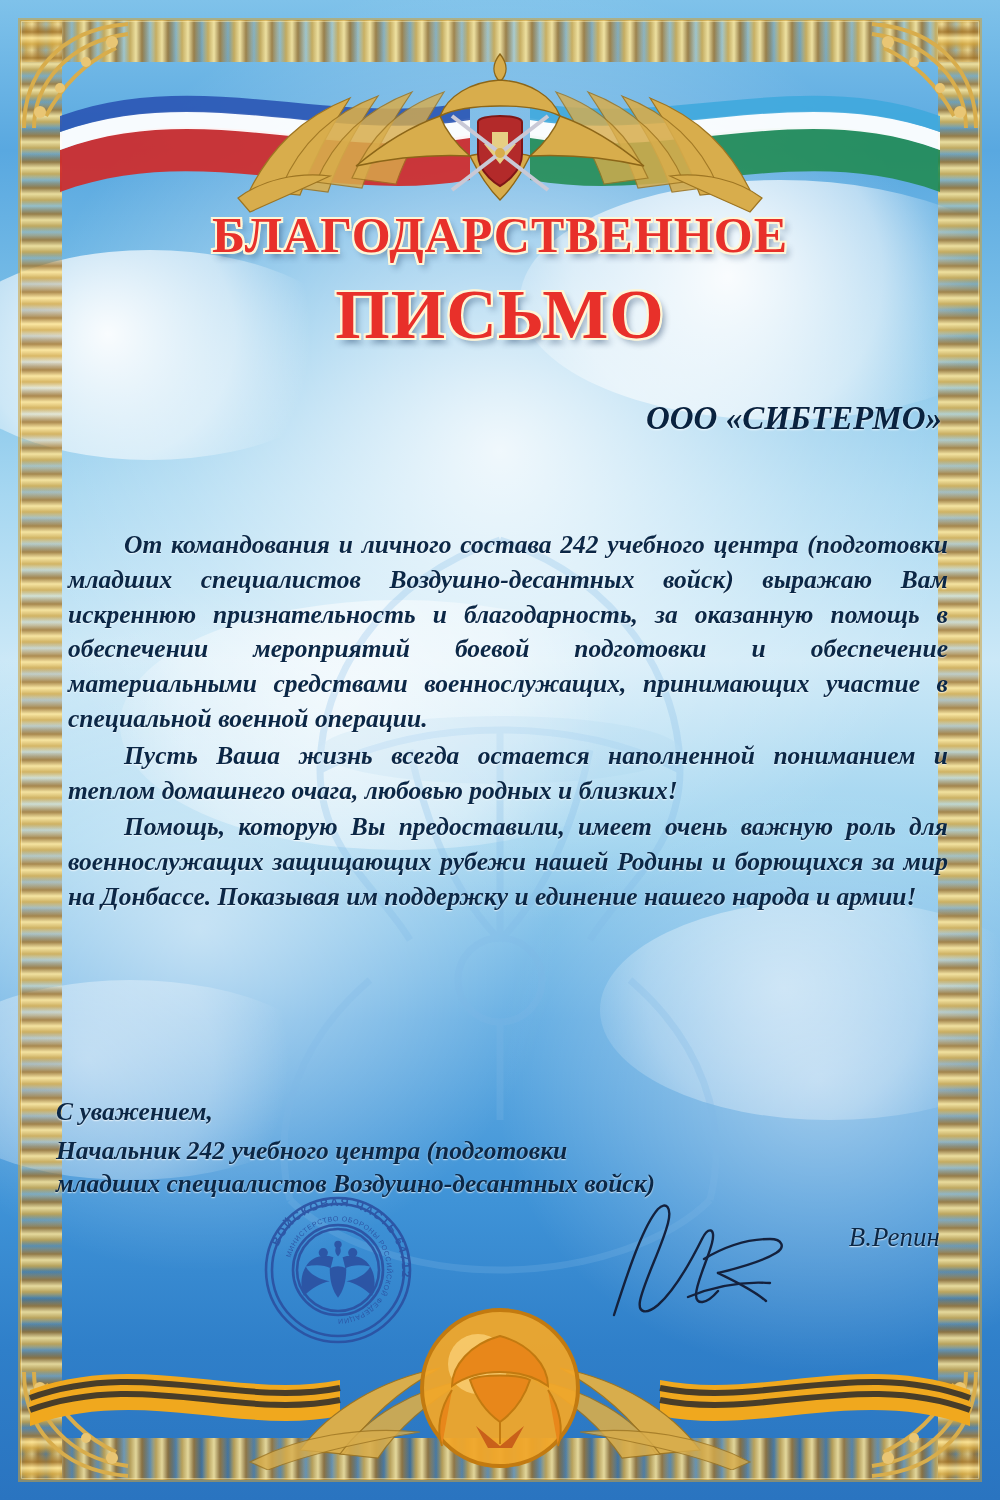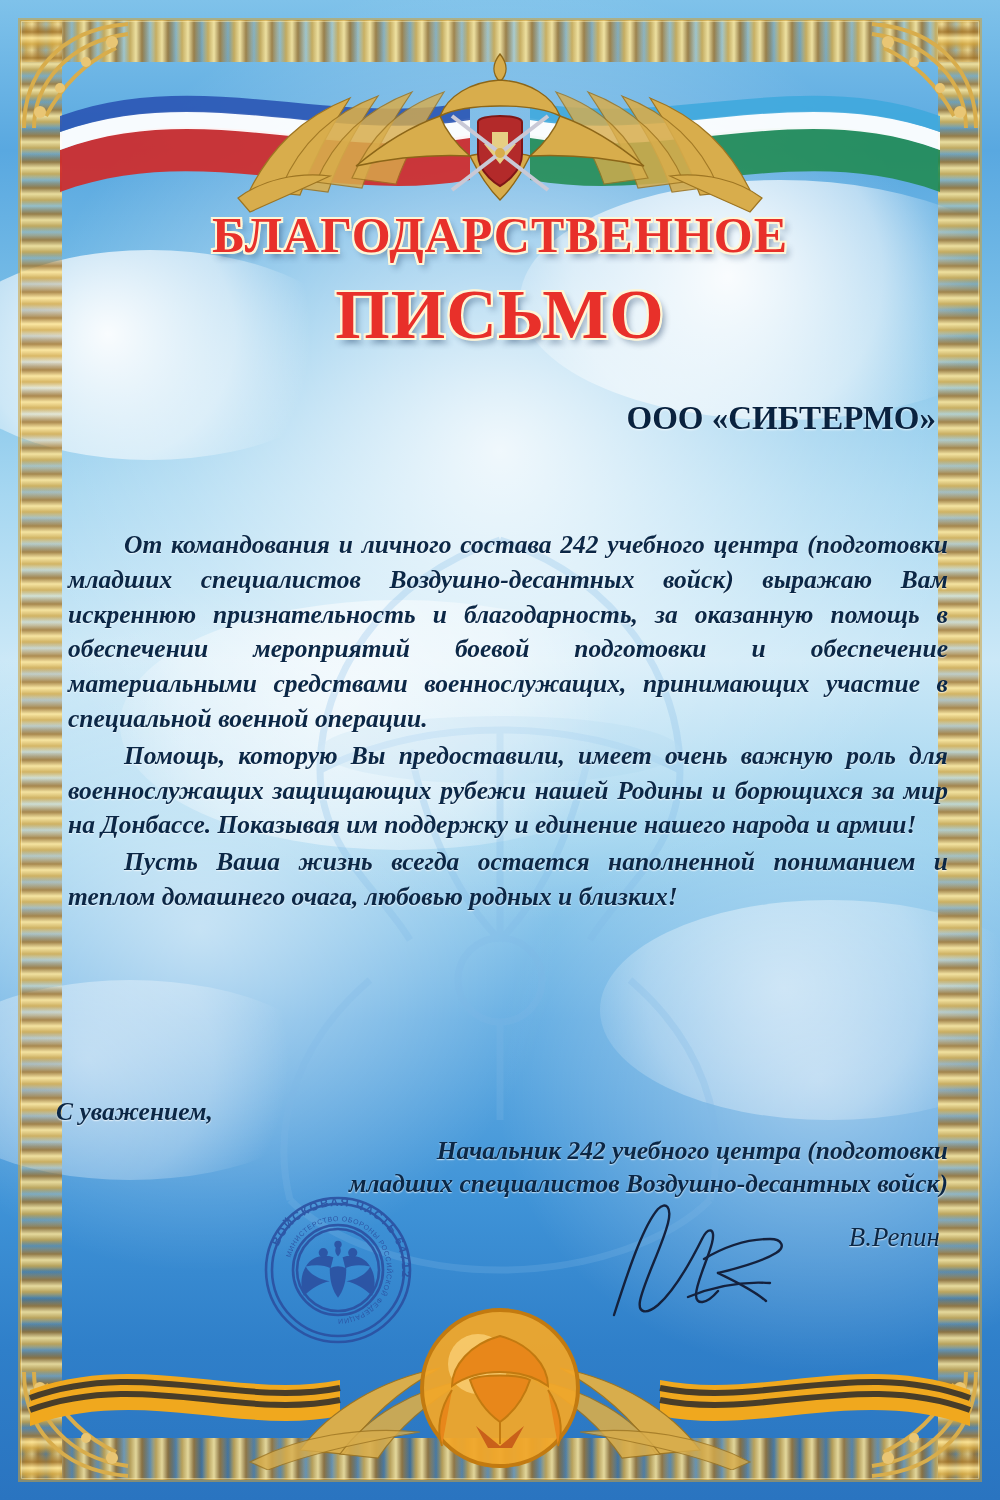--- a/index.html
+++ b/index.html
@@ -129,23 +129,24 @@
       2px 2px 0 #fdf6d8, -2px 2px 0 #fdf6d8, 2px -2px 0 #fdf6d8, -2px -2px 0 #fdf6d8,
       4px 5px 6px rgba(20,50,90,0.45);
   }
   .title-line1 { font-size: 50px; }
   .title-line2 { font-size: 70px; margin-top: 20px; }
 
   
   .addressee {
     position: absolute;
     top: 400px;
-    right: 64px;
+    right: 58px;
     font-family: "Liberation Serif", serif;
     font-weight: bold;
+    font-style: italic;
     font-size: 33px;
     color: #09223f;
     text-shadow: 0 1px 2px rgba(255,255,255,0.8);
   }
 
   
   .body-text {
     position: absolute;
     top: 528px;
     left: 56px;
@@ -170,21 +171,21 @@
     right: 52px;
     font-family: "Liberation Serif", serif;
     font-style: italic;
     font-weight: bold;
     font-size: 25.5px;
     line-height: 1.3;
     color: #0b2746;
     text-shadow: 0 1px 1.5px rgba(255,255,255,0.75);
   }
   .sign-regards { margin-bottom: 6px; }
-  .sign-post { text-align: right; }
+  .sign-post { text-align: left; }
   .sign-post .l1 { }
   .sign-post .l2 { }
   .sign-post .l3 { }
   .sign-name {
     position: absolute;
     top: 1222px;
     right: 60px;
     font-family: "Liberation Serif", serif;
     font-style: italic;
     font-weight: normal;
@@ -361,22 +362,22 @@
 
   <div class="title-block">
     <div class="title-line1">БЛАГОДАРСТВЕННОЕ</div>
     <div class="title-line2">ПИСЬМО</div>
   </div>
 
   <div class="addressee">ООО «СИБТЕРМО»</div>
 
   <div class="body-text">
     <p>От командования и личного состава 242 учебного центра (подготовки младших специалистов Воздушно-десантных войск) выражаю Вам искреннюю признательность и благодарность, за оказанную помощь в обеспечении мероприятий боевой подготовки и обеспечение материальными средствами военнослужащих, принимающих участие в специальной военной операции.</p>
+    <p>Пусть Ваша жизнь всегда остается наполненной пониманием и теплом домашнего очага, любовью родных и близких!</p>
     <p>Помощь, которую Вы предоставили, имеет очень важную роль для военнослужащих защищающих рубежи нашей Родины и борющихся за мир на Донбассе. Показывая им поддержку и единение нашего народа и армии!</p>
-    <p>Пусть Ваша жизнь всегда остается наполненной пониманием и теплом домашнего очага, любовью родных и близких!</p>
   </div>
 
   <div class="sign-block">
     <div class="sign-regards">С уважением,</div>
     <div class="sign-post">
       <div class="l1">Начальник 242 учебного центра (подготовки</div>
       <div class="l2">младших специалистов Воздушно-десантных войск)</div>
     </div>
   </div>
   <div class="sign-name">В.Репин</div>

